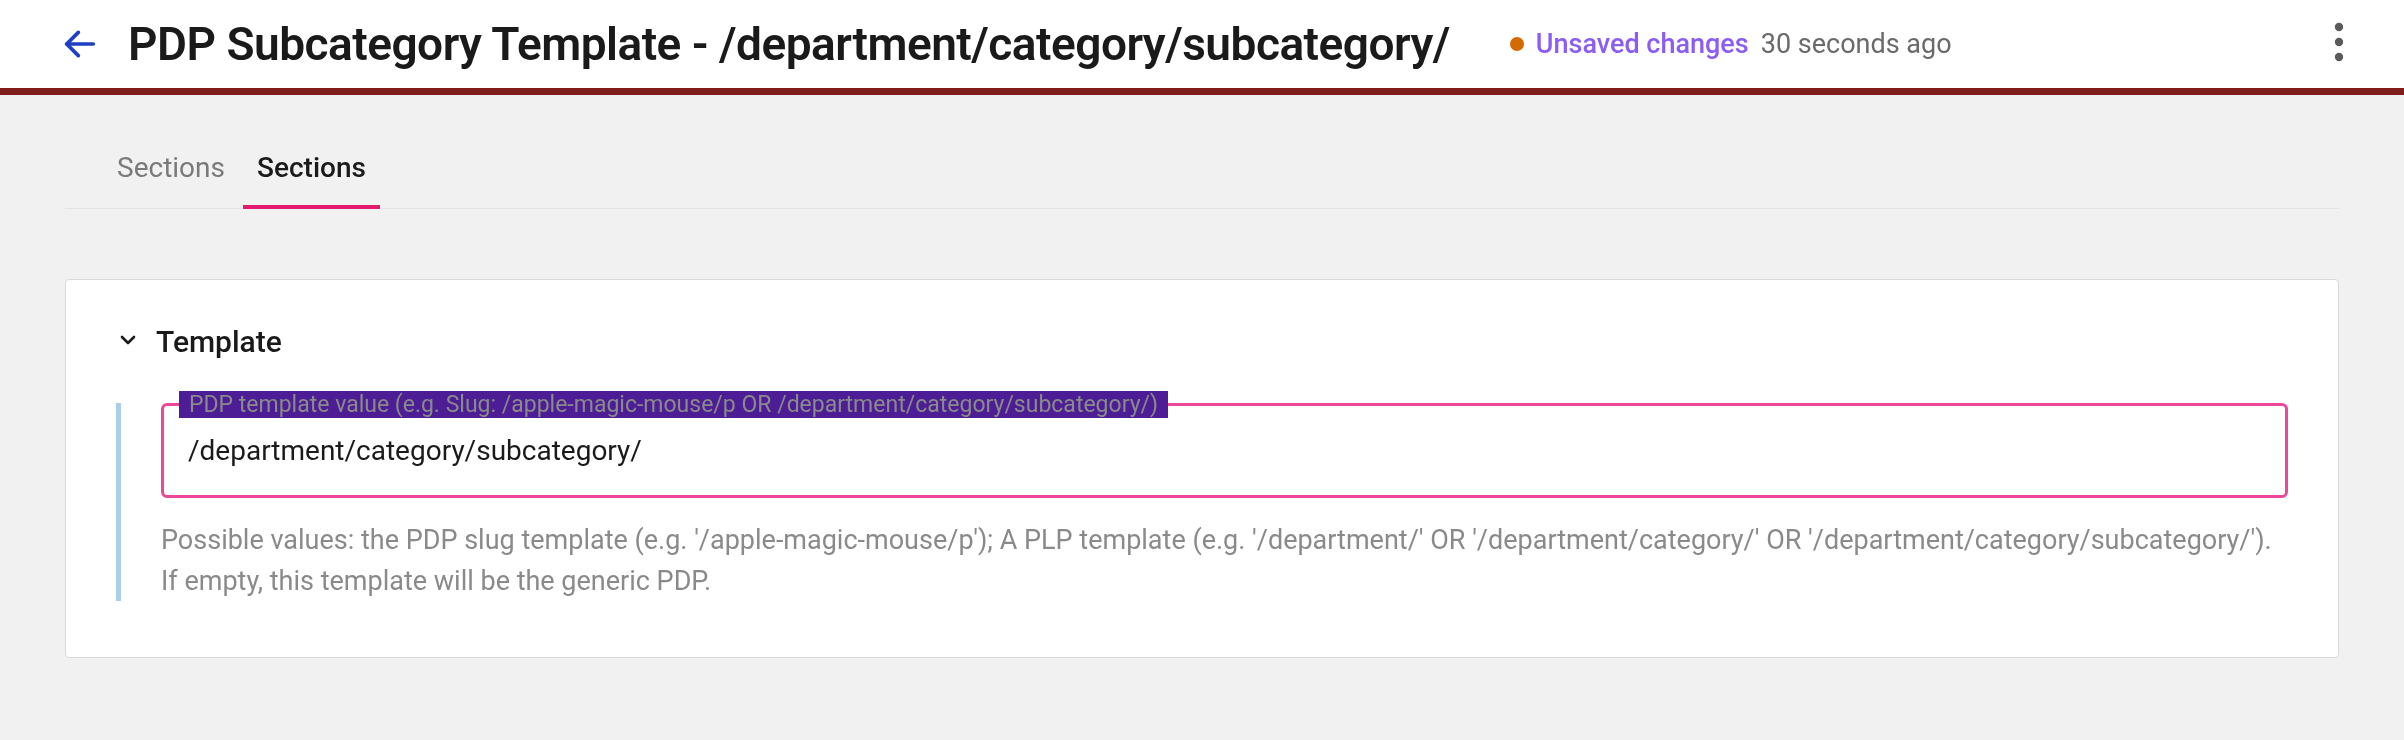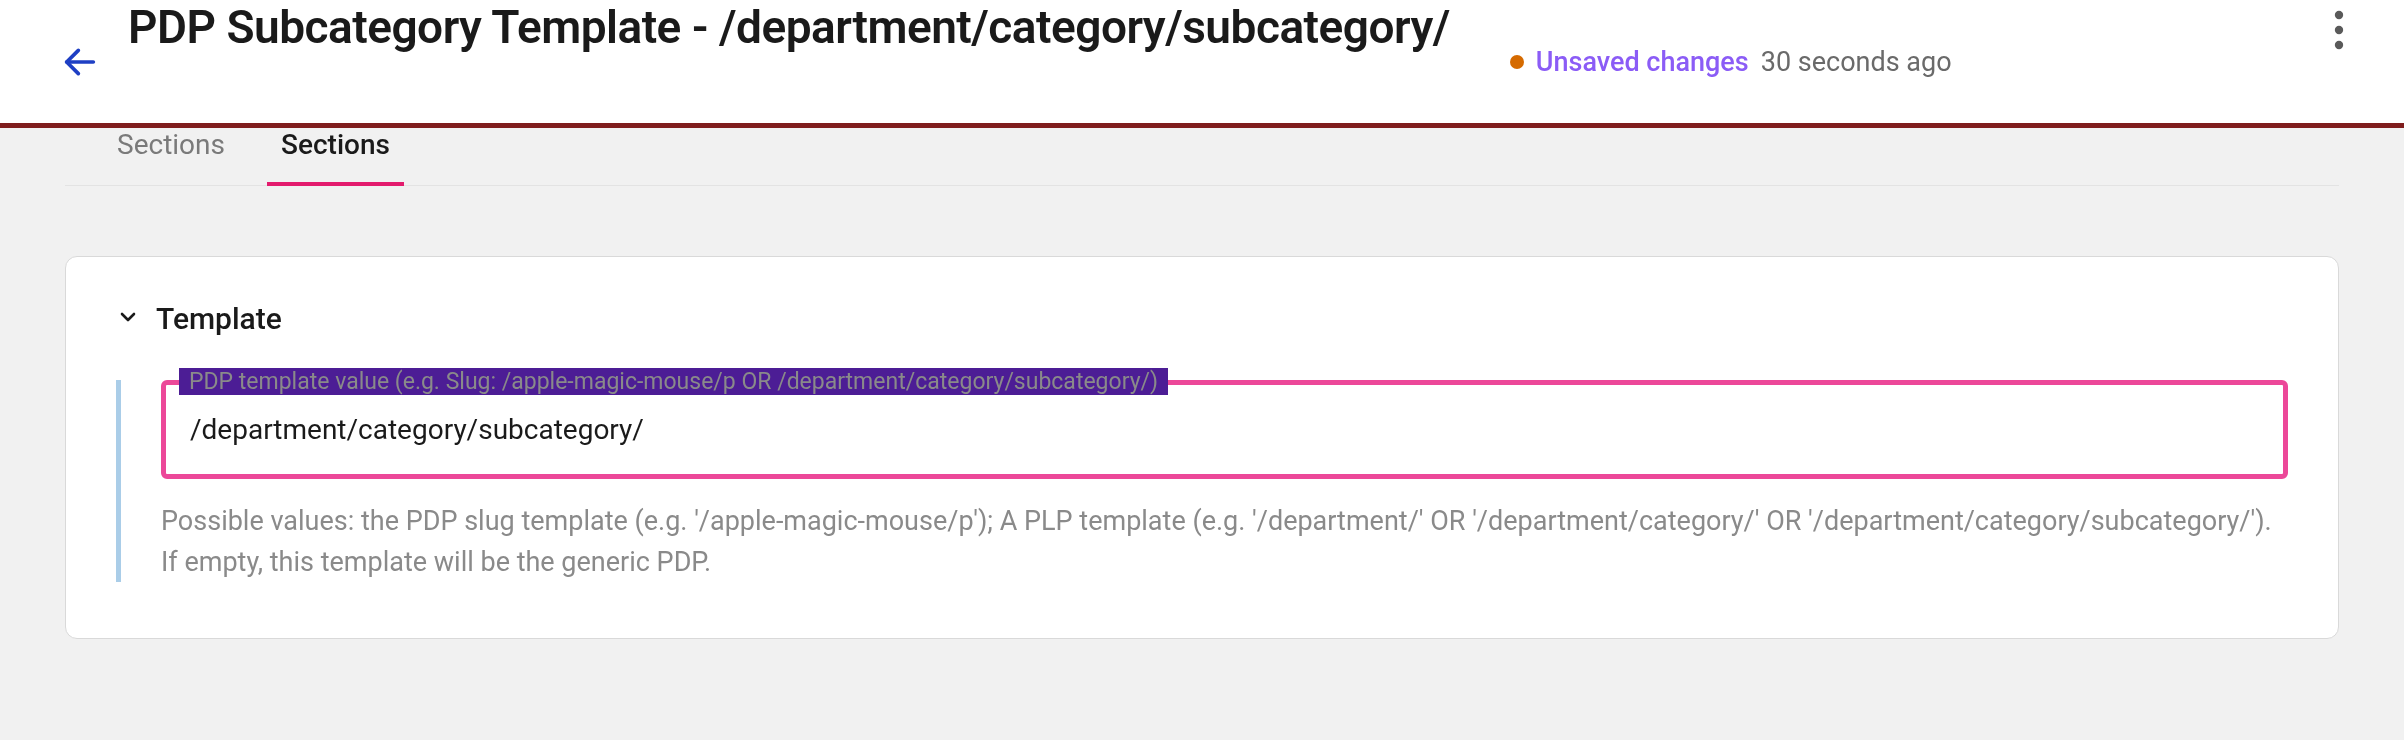--- a/index.html
+++ b/index.html
@@ -8,23 +8,24 @@
       padding: 0;
     }
     body {
       font-family: -apple-system, BlinkMacSystemFont, "Segoe UI", Roboto, Helvetica, Arial, sans-serif;
       background: #f1f1f1;
       width: 2404px;
       height: 740px;
     }
     .header-bar {
       background: #ffffff;
-      border-bottom: 5px solid #7f1d1d;
-      height: 128px;
-      display: flex;
+      border-bottom: 7px solid #7f1d1d;
+      height: 95px;
+      display: flex;
+      align-items: center;
       padding: 0 50px 0 60px;
       gap: 28px;
     }
     .back-arrow {
       flex-shrink: 0;
       cursor: pointer;
       display: flex;
       align-items: center;
       justify-content: center;
     }
@@ -64,21 +65,22 @@
       cursor: pointer;
       padding: 10px;
     }
     .content-area {
       padding: 0 65px;
     }
     .tabs-row {
       display: flex;
       align-items: flex-start;
       border-bottom: 1px solid #e3e3e3;
-      gap: 56px;
+      padding-top: 56px;
+      gap: 32px;
       padding-left: 52px;
     }
     .tab-item {
       font-size: 28px;
       padding-bottom: 24px;
       cursor: pointer;
       color: #7a7a7a;
       position: relative;
     }
     .tab-item.active {
@@ -90,21 +92,21 @@
       position: absolute;
       left: -14px;
       right: -14px;
       bottom: -1px;
       height: 4px;
       background: #e31b6d;
     }
     .card {
       background: #ffffff;
       border: 1px solid #d9d9d9;
-      border-radius: 12px;
+      border-radius: 4px;
       margin-top: 70px;
       padding: 44px 50px 56px 50px;
     }
     .card-header {
       display: flex;
       align-items: center;
       gap: 16px;
       margin-bottom: 44px;
       cursor: pointer;
     }
@@ -125,21 +127,21 @@
       position: absolute;
       top: -12px;
       left: 18px;
       background: #4c1d95;
       padding: 0 10px;
       font-size: 23px;
       color: #8a8a8a;
     }
     .text-input {
       width: 100%;
-      border: 5px solid #ec4899;
+      border: 3px solid #ec4899;
       border-radius: 6px;
       padding: 28px 24px;
       font-size: 28px;
       color: #1a1a1a;
       font-family: inherit;
       outline: none;
     }
     .help-text {
       font-size: 27px;
       color: #8a8a8a;

